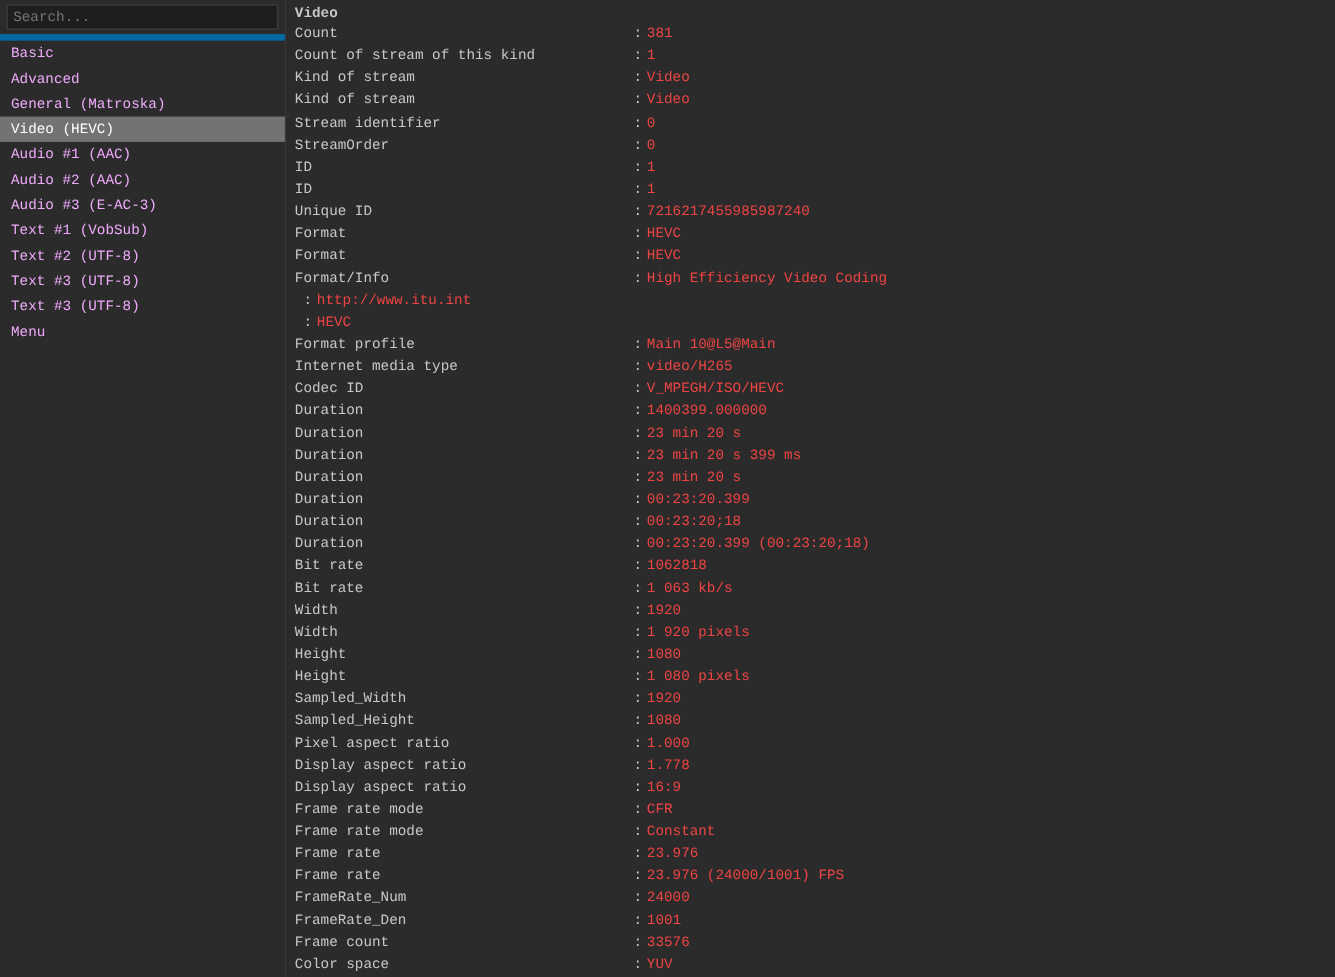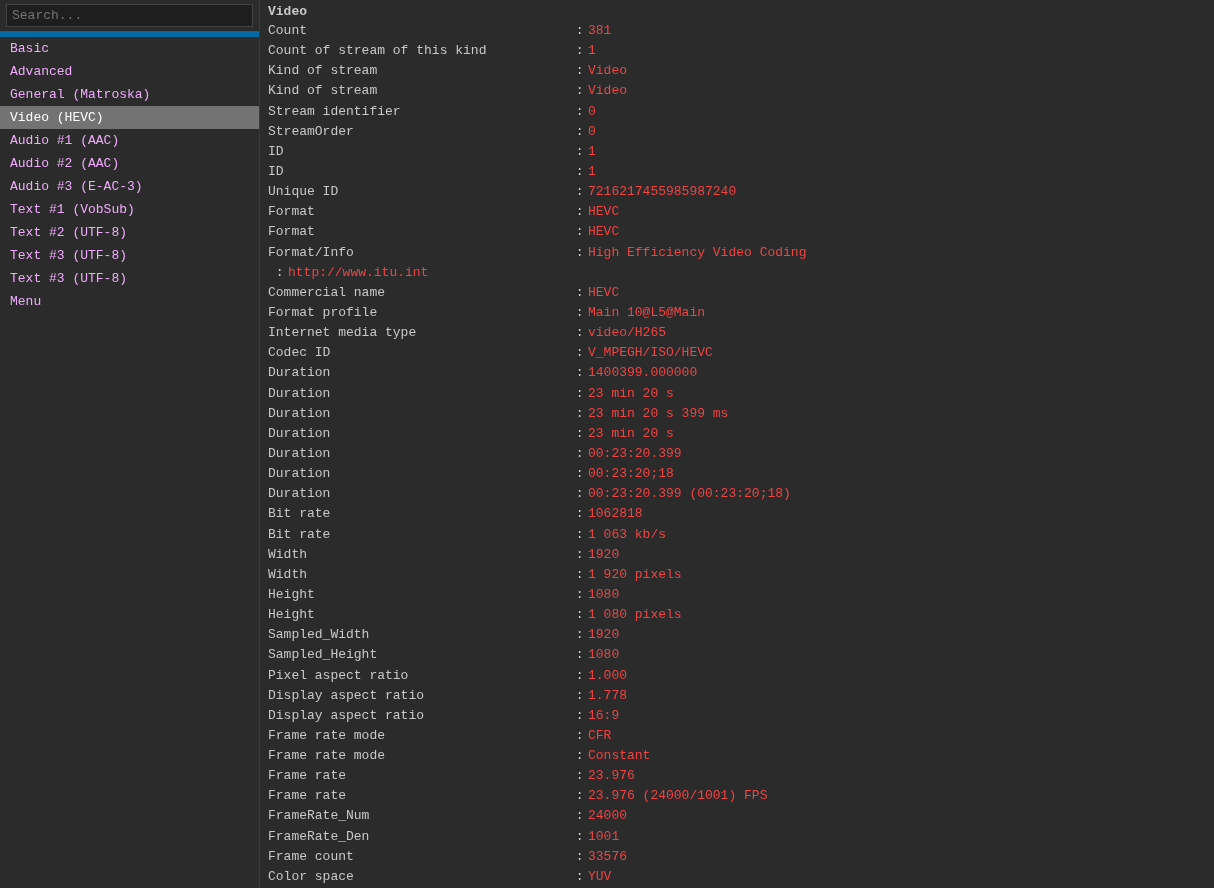--- a/index.html
+++ b/index.html
@@ -116,21 +116,21 @@
       <div class="data-row"><span class="data-key">Kind of stream</span><span class="data-sep"> : </span><span class="data-val">Video</span></div>
       <div class="data-row"><span class="data-key">Stream identifier</span><span class="data-sep"> : </span><span class="data-val">0</span></div>
       <div class="data-row"><span class="data-key">StreamOrder</span><span class="data-sep"> : </span><span class="data-val">0</span></div>
       <div class="data-row"><span class="data-key">ID</span><span class="data-sep"> : </span><span class="data-val">1</span></div>
       <div class="data-row"><span class="data-key">ID</span><span class="data-sep"> : </span><span class="data-val">1</span></div>
       <div class="data-row"><span class="data-key">Unique ID</span><span class="data-sep"> : </span><span class="data-val">7216217455985987240</span></div>
       <div class="data-row"><span class="data-key">Format</span><span class="data-sep"> : </span><span class="data-val">HEVC</span></div>
       <div class="data-row"><span class="data-key">Format</span><span class="data-sep"> : </span><span class="data-val">HEVC</span></div>
       <div class="data-row"><span class="data-key">Format/Info</span><span class="data-sep"> : </span><span class="data-val">High Efficiency Video Coding</span></div>
       <div class="data-row"><span class="data-sep"> : </span><span class="data-val">http://www.itu.int</span></div>
-      <div class="data-row"><span class="data-key">Commercial name</span><span class="data-sep"> : </span><span class="data-val">HEVC</span></div>
+      <div class="data-row"><span class="data-sep"> : </span><span class="data-val">HEVC</span></div>
       <div class="data-row"><span class="data-key">Format profile</span><span class="data-sep"> : </span><span class="data-val">Main 10@L5@Main</span></div>
       <div class="data-row"><span class="data-key">Internet media type</span><span class="data-sep"> : </span><span class="data-val">video/H265</span></div>
       <div class="data-row"><span class="data-key">Codec ID</span><span class="data-sep"> : </span><span class="data-val">V_MPEGH/ISO/HEVC</span></div>
       <div class="data-row"><span class="data-key">Duration</span><span class="data-sep"> : </span><span class="data-val">1400399.000000</span></div>
       <div class="data-row"><span class="data-key">Duration</span><span class="data-sep"> : </span><span class="data-val">23 min 20 s</span></div>
       <div class="data-row"><span class="data-key">Duration</span><span class="data-sep"> : </span><span class="data-val">23 min 20 s 399 ms</span></div>
       <div class="data-row"><span class="data-key">Duration</span><span class="data-sep"> : </span><span class="data-val">23 min 20 s</span></div>
       <div class="data-row"><span class="data-key">Duration</span><span class="data-sep"> : </span><span class="data-val">00:23:20.399</span></div>
       <div class="data-row"><span class="data-key">Duration</span><span class="data-sep"> : </span><span class="data-val">00:23:20;18</span></div>
       <div class="data-row"><span class="data-key">Duration</span><span class="data-sep"> : </span><span class="data-val">00:23:20.399 (00:23:20;18)</span></div>

